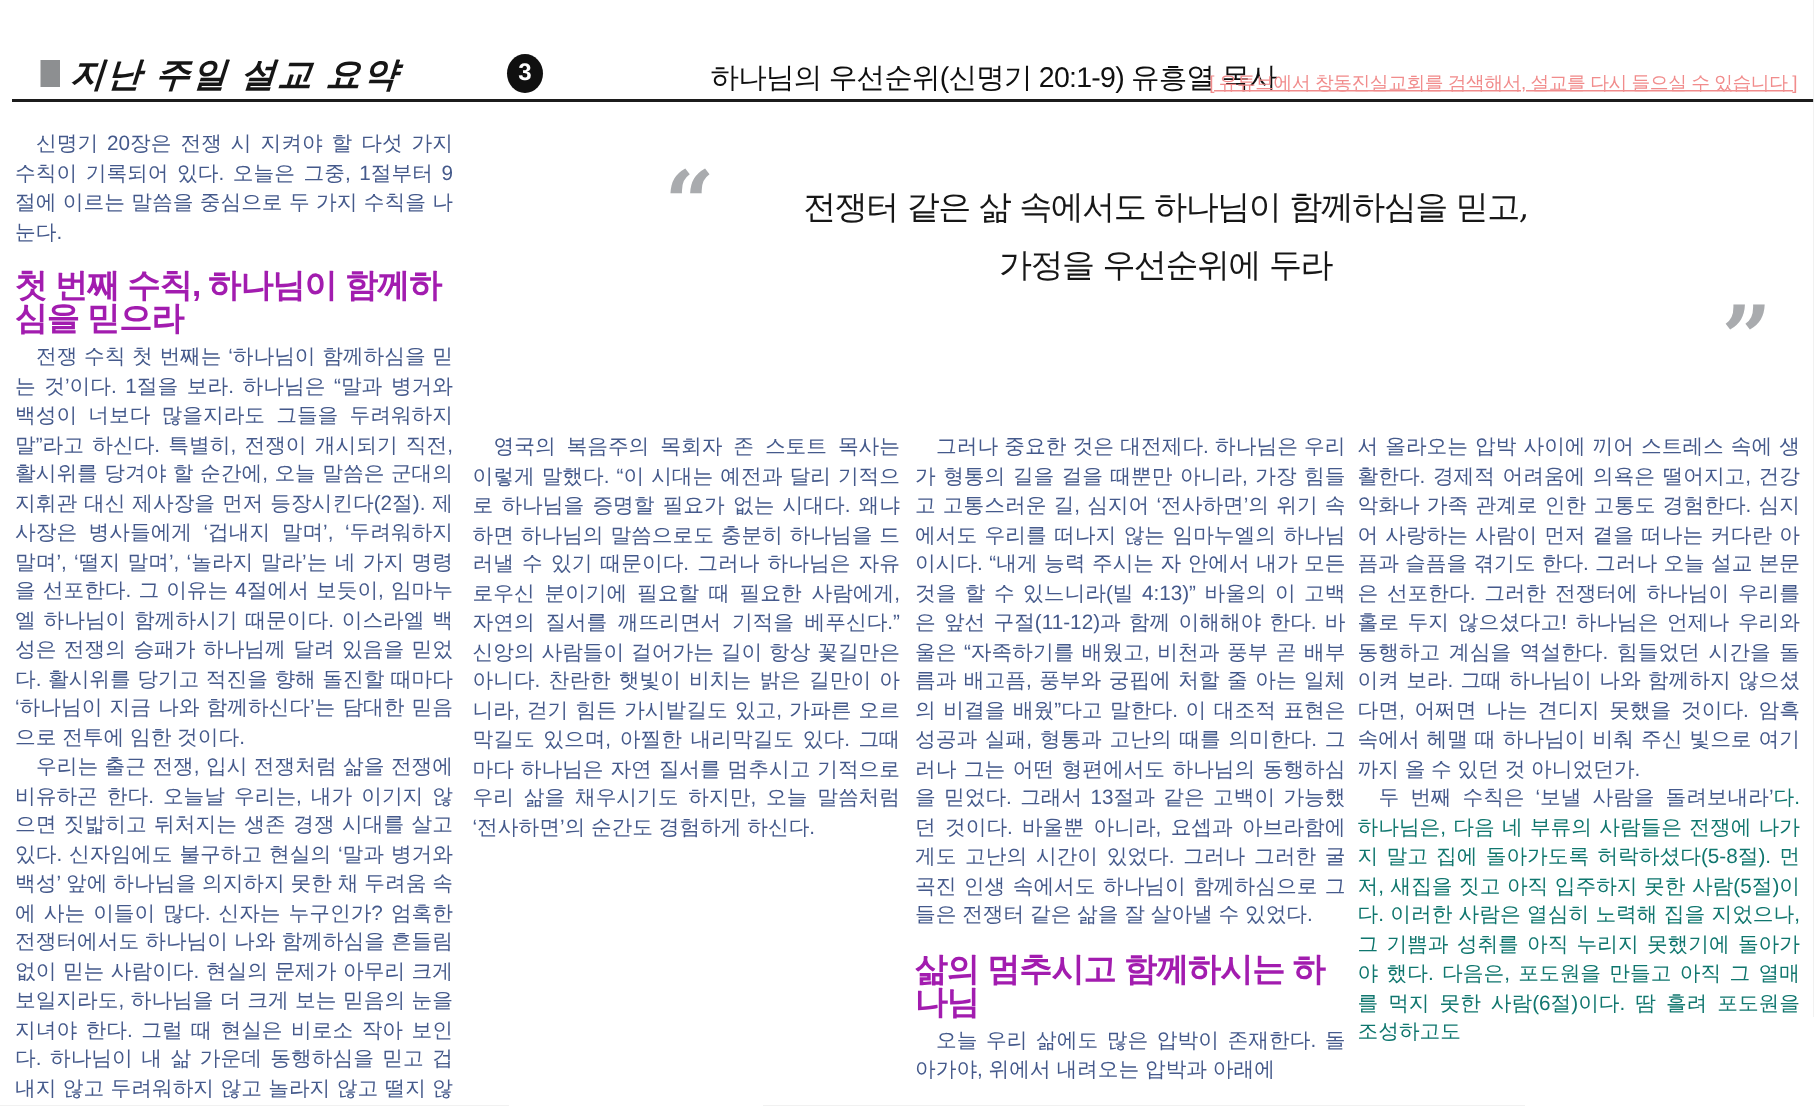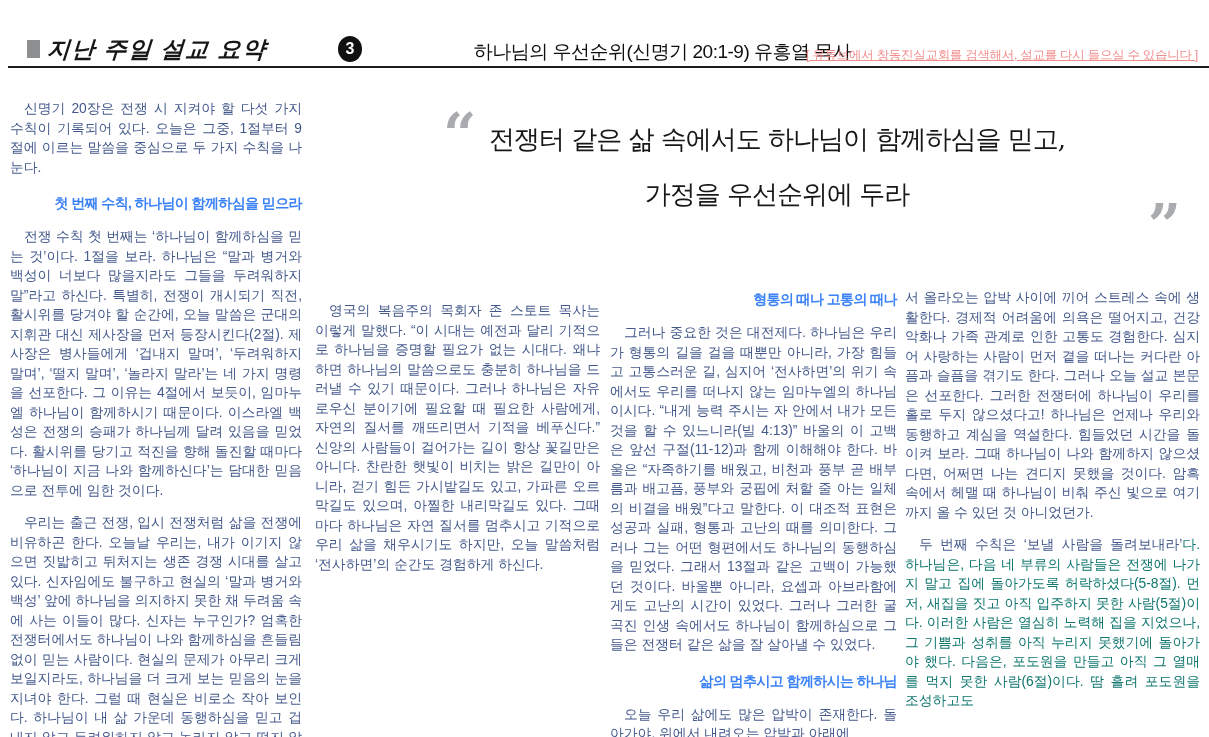--- a/index.html
+++ b/index.html
@@ -34,24 +34,24 @@
     font-size:12.5px;color:#f18c8c;letter-spacing:-0.3px;white-space:nowrap;text-decoration:underline;
   }
   .rule{position:absolute;top:66px;left:8px;right:0;height:2px;background:#1c1c1c;}
 
   
   .col{
     font-size:13.8px;line-height:19.5px;color:#44598b;
     text-align:justify;word-break:break-all;
   }
   .col p{margin:0;}
-  .col p.indent{text-indent:14px;margin-top:13px;}
+  .col p.indent{text-indent:14px;}
   .col .heading{
-    display:block;font-size:14px;font-weight:bold;color:#3b82f6;
-    letter-spacing:-0.6px;margin:15px 0 5px 0;text-align:right;line-height:22px;
+    display:block;font-size:22px;font-weight:bold;color:#a21caf;
+    letter-spacing:-0.6px;margin:15px 0 5px 0;text-align:left;line-height:22px;
   }
   .col .heading.first{margin-top:0;}
   .col1{position:absolute;left:10px;top:86px;width:292px;}
   .lower{position:absolute;left:315px;top:288px;width:894px;display:flex;}
   .col2{width:285px;margin-right:10px;}
   .col3{width:287px;margin-right:8px;}
   .col4{width:295px;}
   .red{color:#0f766e;}
 
   
@@ -59,22 +59,22 @@
   .qmark{
     position:absolute;font-family:"DejaVu Serif",serif;
     font-size:58px;font-weight:bold;color:#a9abae;line-height:1;
   }
   .qmark.open{left:128px;top:22px;}
   .qmark.close{right:28px;top:112px;}
   .qtext{
     position:absolute;left:70px;right:40px;top:38px;
     text-align:center;font-family:"DejaVu Serif",serif;color:#171717;
   }
-  .qline{font-size:26px;letter-spacing:-1px;line-height:34px;}
-  .qline.second{margin-top:21px;}
+  .qline{font-size:22px;letter-spacing:-1px;line-height:34px;}
+  .qline.second{margin-top:5px;}
 </style>
 </head>
 <body>
 
 <div class="page">
 
   <div class="bullet"></div>
   <div class="section-label">지난 주일 설교 요약</div>
   <div class="pagenum">3</div>
   <div class="doc-title">하나님의 우선순위(신명기 20:1-9) 유흥열 목사</div>
@@ -98,21 +98,20 @@
 
   </div>
 
   <div class="lower">
 
     <div class="col col2">
       <p class="indent">영국의 복음주의 목회자 존 스토트 목사는 이렇게 말했다. “이 시대는 예전과 달리 기적으로 하나님을 증명할 필요가 없는 시대다. 왜냐하면 하나님의 말씀으로도 충분히 하나님을 드러낼 수 있기 때문이다. 그러나 하나님은 자유로우신 분이기에 필요할 때 필요한 사람에게, 자연의 질서를 깨뜨리면서 기적을 베푸신다.” 신앙의 사람들이 걸어가는 길이 항상 꽃길만은 아니다. 찬란한 햇빛이 비치는 밝은 길만이 아니라, 걷기 힘든 가시밭길도 있고, 가파른 오르막길도 있으며, 아찔한 내리막길도 있다. 그때마다 하나님은 자연 질서를 멈추시고 기적으로 우리 삶을 채우시기도 하지만, 오늘 말씀처럼 ‘전사하면’의 순간도 경험하게 하신다.</p>
     </div>
 
     <div class="col col3">
-      <span class="heading first">형통의 때나 고통의 때나</span>
       <p class="indent">그러나 중요한 것은 대전제다. 하나님은 우리가 형통의 길을 걸을 때뿐만 아니라, 가장 힘들고 고통스러운 길, 심지어 ‘전사하면’의 위기 속에서도 우리를 떠나지 않는 임마누엘의 하나님이시다. “내게 능력 주시는 자 안에서 내가 모든 것을 할 수 있느니라(빌 4:13)” 바울의 이 고백은 앞선 구절(11-12)과 함께 이해해야 한다. 바울은 “자족하기를 배웠고, 비천과 풍부 곧 배부름과 배고픔, 풍부와 궁핍에 처할 줄 아는 일체의 비결을 배웠”다고 말한다. 이 대조적 표현은 성공과 실패, 형통과 고난의 때를 의미한다. 그러나 그는 어떤 형편에서도 하나님의 동행하심을 믿었다. 그래서 13절과 같은 고백이 가능했던 것이다. 바울뿐 아니라, 요셉과 아브라함에게도 고난의 시간이 있었다. 그러나 그러한 굴곡진 인생 속에서도 하나님이 함께하심으로 그들은 전쟁터 같은 삶을 잘 살아낼 수 있었다.</p>
       <span class="heading">삶의 멈추시고 함께하시는 하나님</span>
       <p class="indent">오늘 우리 삶에도 많은 압박이 존재한다. 돌아가야, 위에서 내려오는 압박과 아래에</p>
     </div>
 
     <div class="col col4">
       <p>서 올라오는 압박 사이에 끼어 스트레스 속에 생활한다. 경제적 어려움에 의욕은 떨어지고, 건강 악화나 가족 관계로 인한 고통도 경험한다. 심지어 사랑하는 사람이 먼저 곁을 떠나는 커다란 아픔과 슬픔을 겪기도 한다. 그러나 오늘 설교 본문은 선포한다. 그러한 전쟁터에 하나님이 우리를 홀로 두지 않으셨다고! 하나님은 언제나 우리와 동행하고 계심을 역설한다. 힘들었던 시간을 돌이켜 보라. 그때 하나님이 나와 함께하지 않으셨다면, 어쩌면 나는 견디지 못했을 것이다. 암흑 속에서 헤맬 때 하나님이 비춰 주신 빛으로 여기까지 올 수 있던 것 아니었던가.</p>
       <p class="indent"><span>두 번째 수칙은 ‘보낼 사람을 돌려보내라’</span><span class="red">다. 하나님은, 다음 네 부류의 사람들은 전쟁에 나가지 말고 집에 돌아가도록 허락하셨다(5-8절). 먼저, 새집을 짓고 아직 입주하지 못한 사람(5절)이다. 이러한 사람은 열심히 노력해 집을 지었으나, 그 기쁨과 성취를 아직 누리지 못했기에 돌아가야 했다. 다음은, 포도원을 만들고 아직 그 열매를 먹지 못한 사람(6절)이다. 땀 흘려 포도원을 조성하고도</span></p>
     </div>
 

